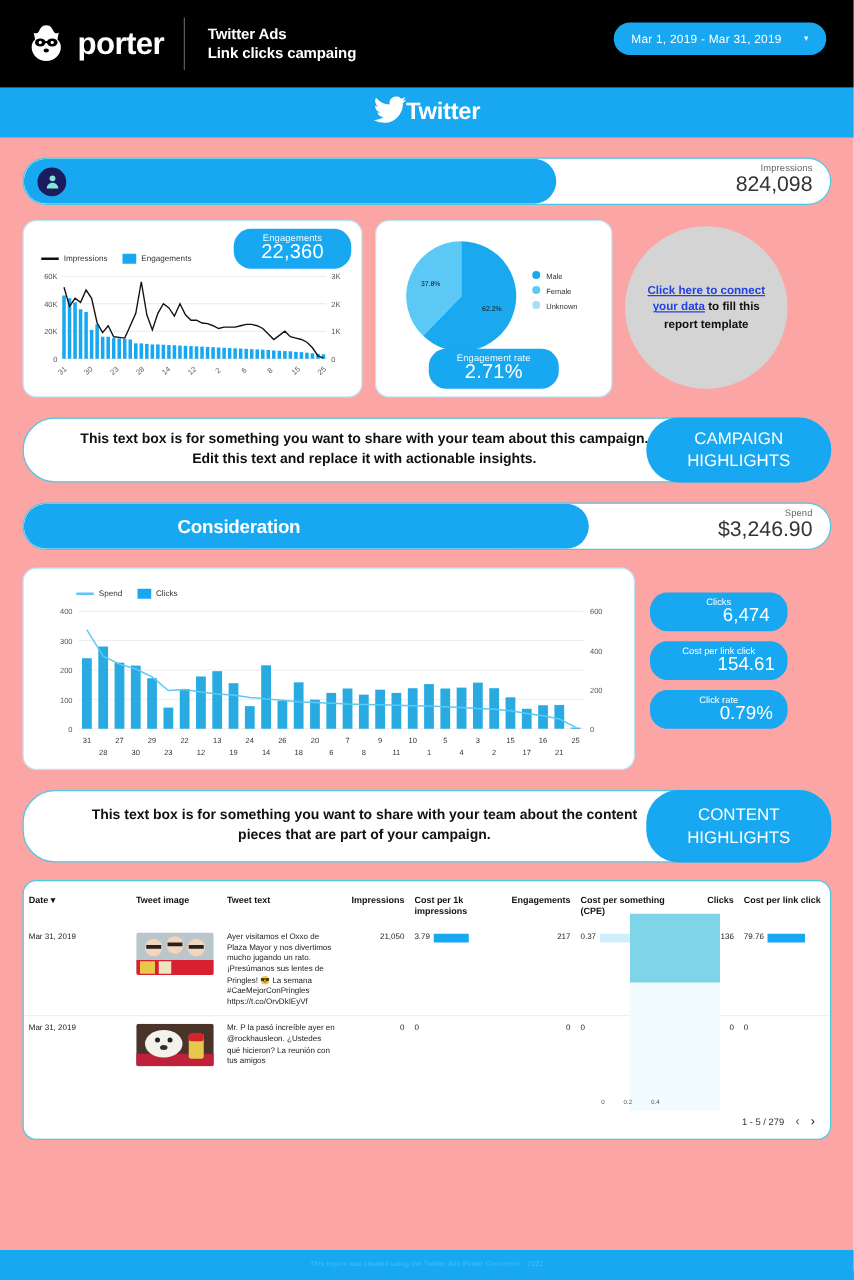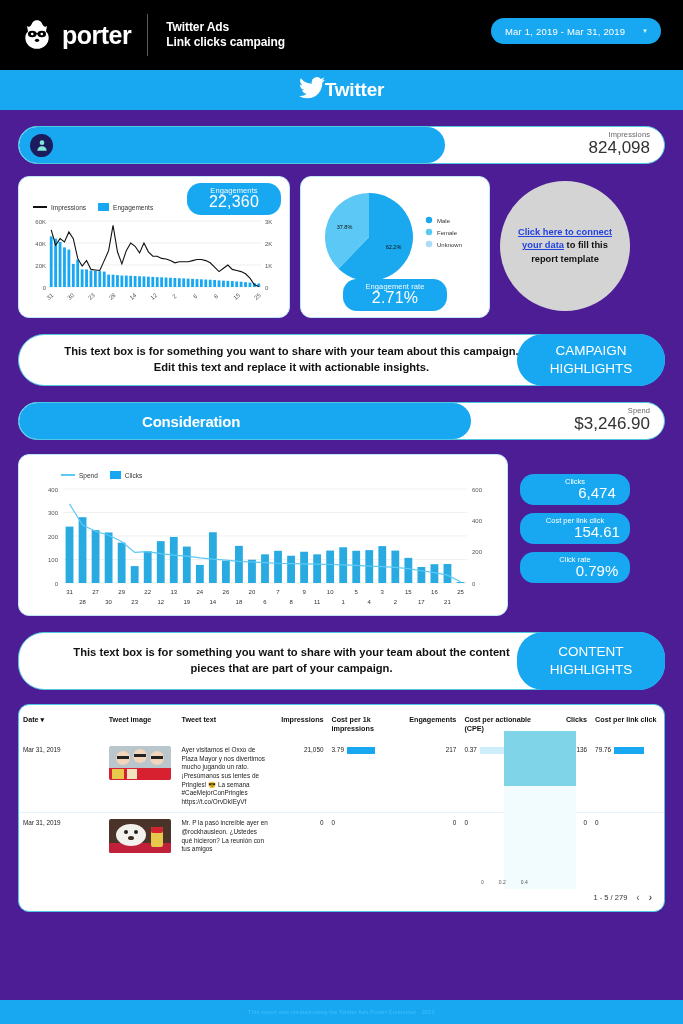--- a/index.html
+++ b/index.html
@@ -3,21 +3,21 @@
 <meta charset="utf-8">
 <style>
   * { box-sizing: border-box; margin: 0; padding: 0; }
   html, body { width: 683px; height: 1024px; }
   body {
     font-family: "Liberation Sans", sans-serif;
     background: #ffffff;
     color: #222;
     overflow: hidden;
   }
-  .page { position: relative; width: 683px; height: 1024px; background:#4c1d95; }
+  .page { position: relative; width: 683px; height: 1024px; background:#fca5a5; }
 
   
   .topbar {
     height: 70px; background: #000; display: flex; align-items: center;
     padding: 0 20px; position: relative;
   }
   .logo-wrap { display: flex; align-items: center; gap: 8px; }
   .logo-mark { width: 34px; height: 34px; }
   .logo-text { color:#fff; font-size: 25px; font-weight: bold; letter-spacing: -0.5px; }
   .vdiv { width:1px; height: 42px; background: #5a5a5a; margin: 0 18px 0 16px; }
@@ -489,21 +489,21 @@
           <col style="width:68px">
       </colgroup>
       <thead>
         <tr>
           <th><span>Date</span> <span>▾</span></th>
           <th>Tweet image</th>
           <th>Tweet text</th>
           <th class="num">Impressions</th>
           <th>Cost per 1k impressions</th>
           <th class="num">Engagements</th>
-          <th>Cost per actionable (CPE)</th>
+          <th>Cost per something (CPE)</th>
           <th class="num">Clicks</th>
           <th>Cost per link click</th>
         </tr>
       </thead>
       <tbody>
         <tr>
           <td>Mar 31, 2019</td>
           <td>
             <span>
               <svg class="tweet-img" width="62" height="34" viewBox="0 0 62 34">

